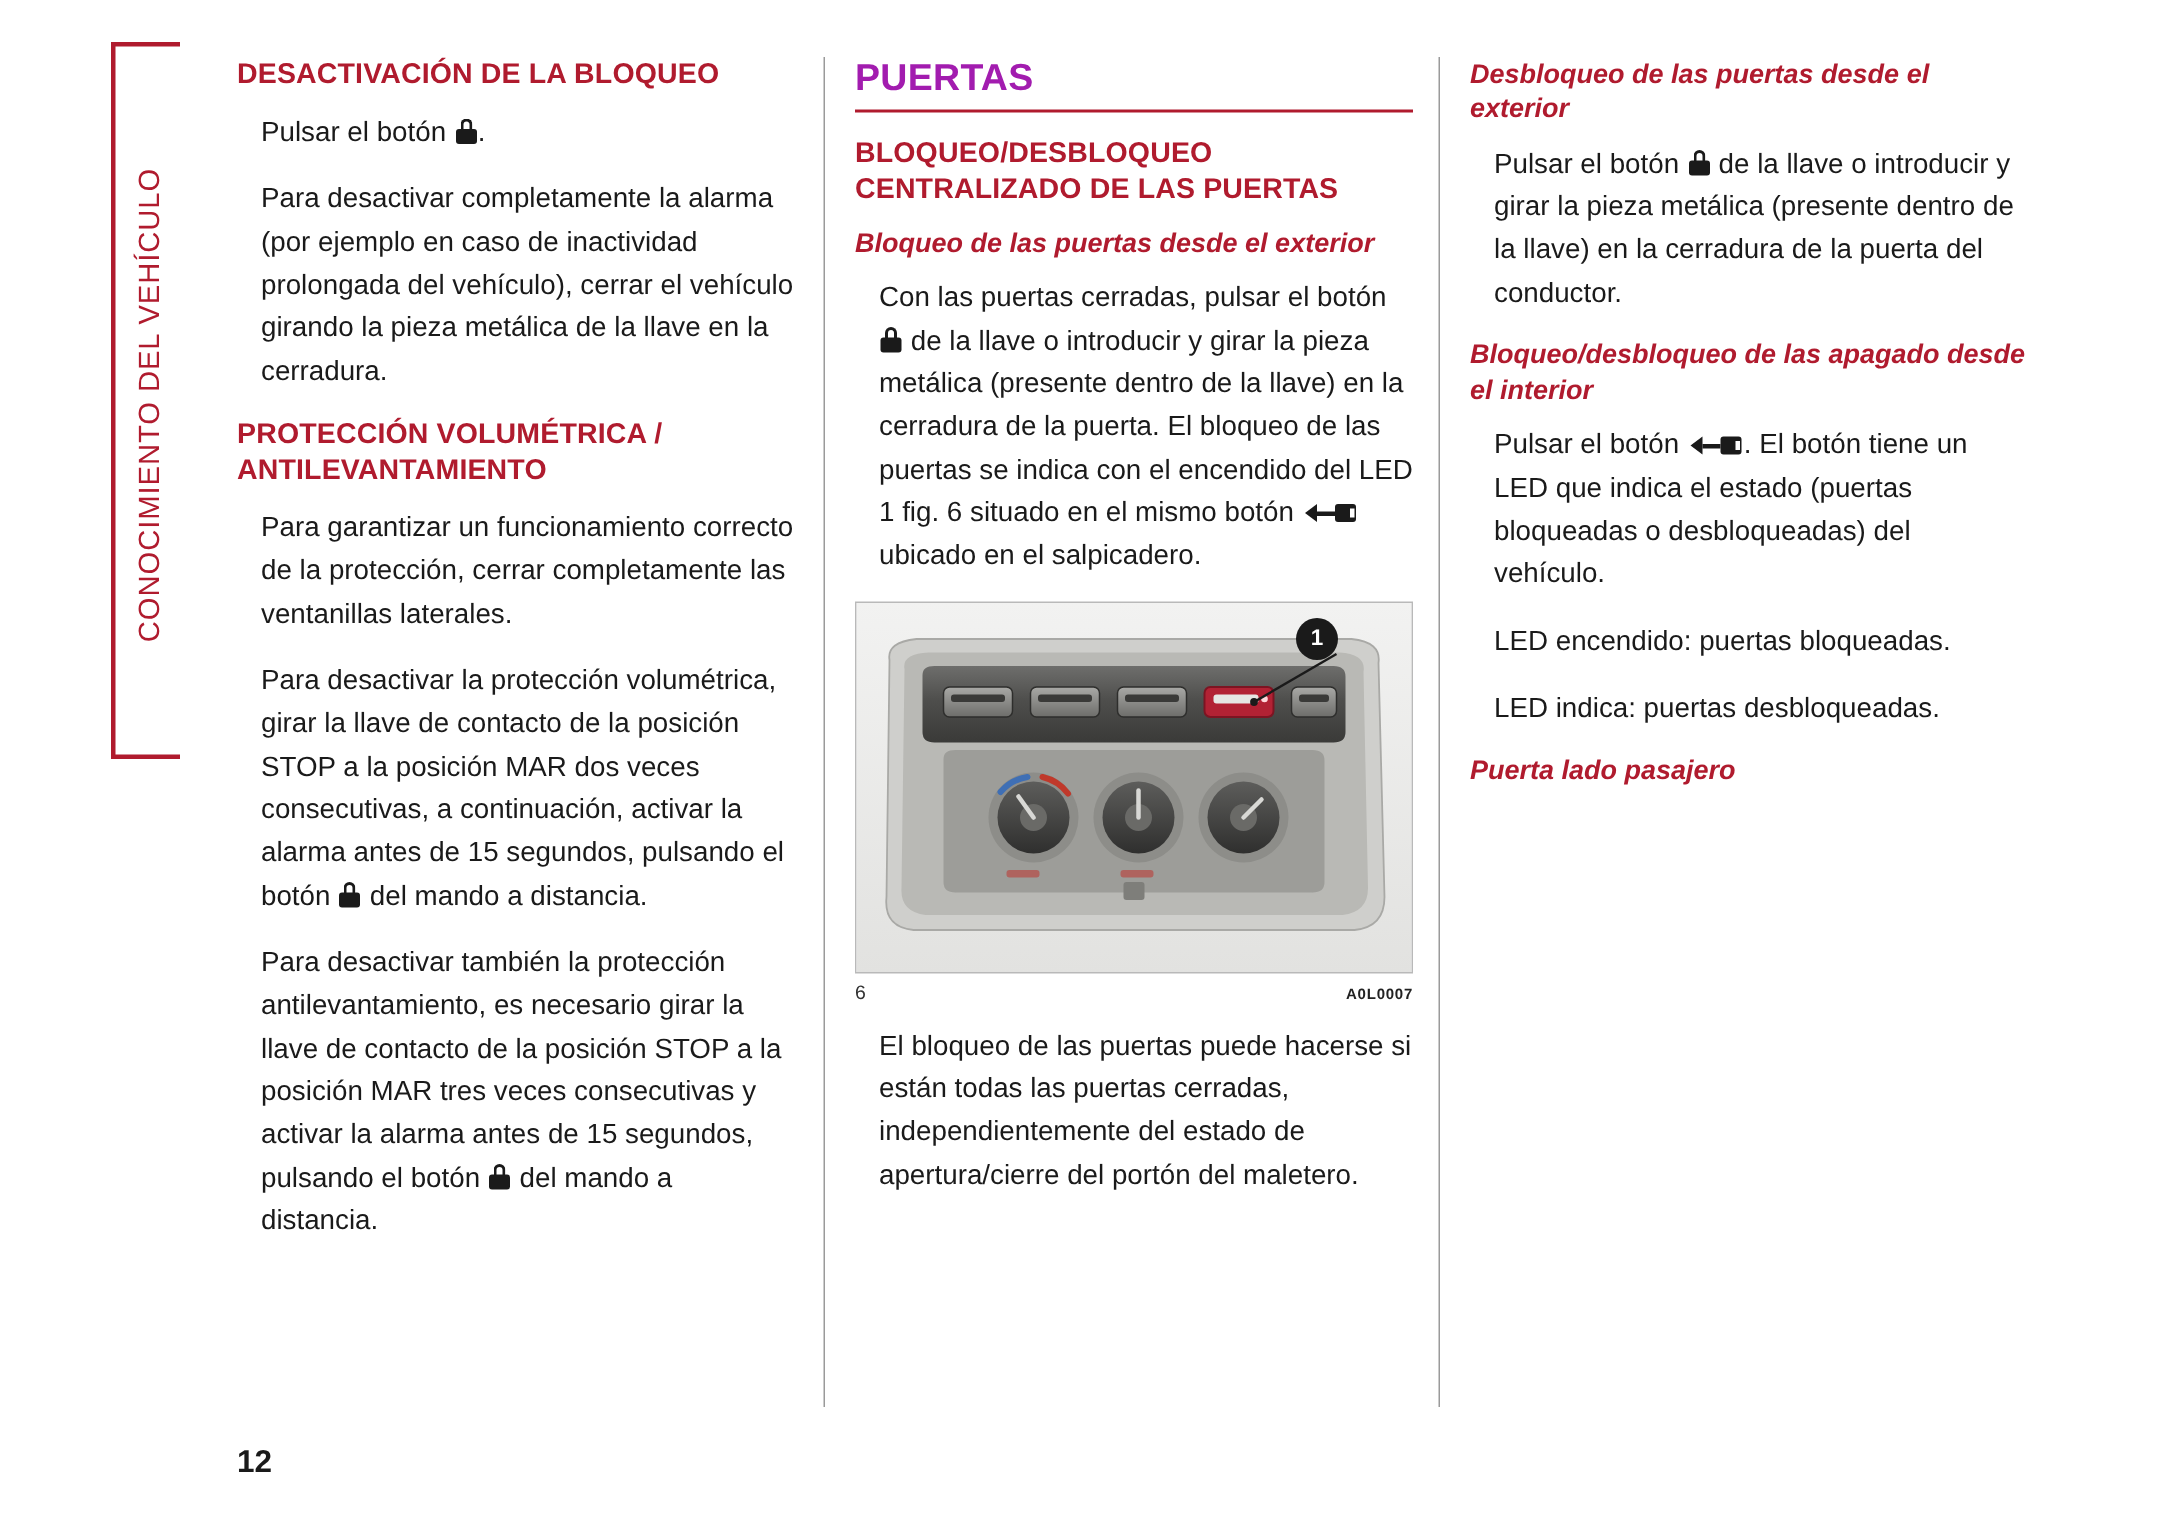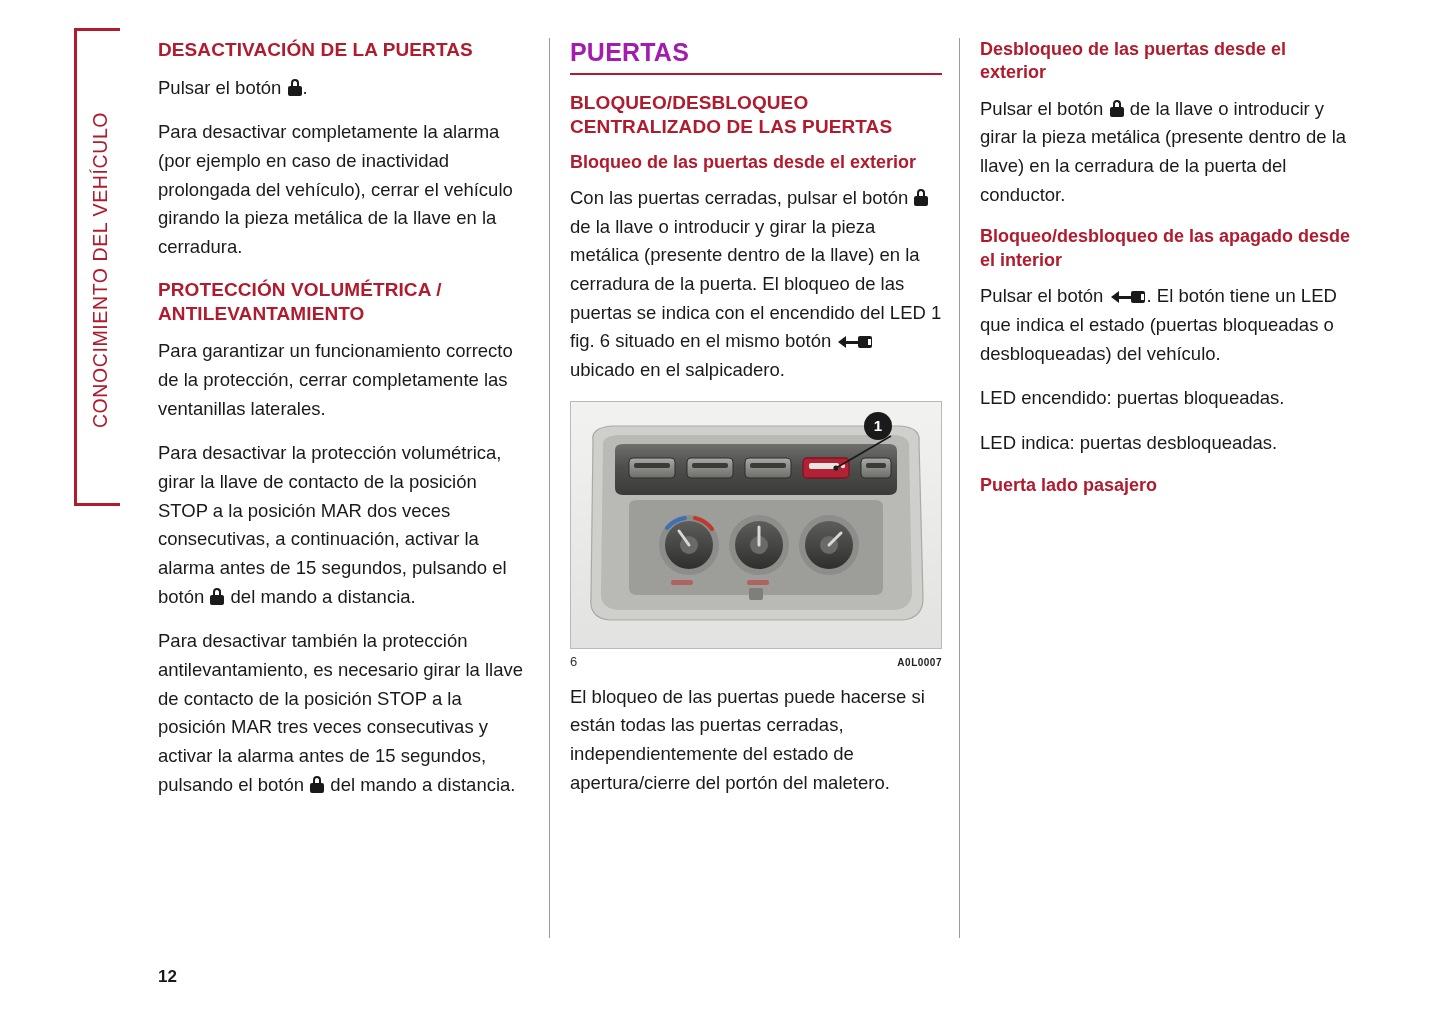--- a/index.html
+++ b/index.html
@@ -90,25 +90,26 @@
     font-weight: bold;
     line-height: 1.25;
     letter-spacing: 0.1px;
   }
   h3.head-sub {
     font-size: 18px;
     color: #b01b2e;
     margin: 0 0 10px 0;
     font-weight: bold;
     line-height: 1.3;
+    font-style: italic;
   }
   p.body {
     font-size: 18.5px;
     line-height: 1.55;
-    margin: 0 0 16px 0;
+    margin: 0 0 16px 16px;
     color: #1a1a1a;
   }
   .spacer-md { height: 14px; }
 
   
   .ico {
     display: inline-block;
     vertical-align: -2px;
   }
   
@@ -210,41 +211,41 @@
     font-weight: bold;
     letter-spacing: 0.5px;
     color: #222;
   }
 
   
   .page-number {
     position: absolute;
     left: 158px;
     bottom: 32px;
-    font-size: 17px;
+    font-size: 21px;
     font-weight: bold;
     color: #1a1a1a;
     text-align: center;
   }
 </style>
 </head>
 <body>
 
 <div class="page">
 
   <div class="side-tab">
     <div class="side-tab-label">CONOCIMIENTO DEL VEHÍCULO</div>
   </div>
 
   <div class="divider divider-1"></div>
   <div class="divider divider-2"></div>
 
   <div class="col col-1">
 
-    <h2 class="head-caps">DESACTIVACIÓN DE LA PUERTAS</h2>
+    <h2 class="head-caps">DESACTIVACIÓN DE LA BLOQUEO</h2>
     <p class="body"><span>Pulsar el botón </span><span class="ico ico-lock"></span><span>.</span></p>
 
     <p class="body">Para desactivar completamente la alarma (por ejemplo en caso de inactividad prolongada del vehículo), cerrar el vehículo girando la pieza metálica de la llave en la cerradura.</p>
 
     <h2 class="head-caps">PROTECCIÓN VOLUMÉTRICA / ANTILEVANTAMIENTO</h2>
     <p class="body">Para garantizar un funcionamiento correcto de la protección, cerrar completamente las ventanillas laterales.</p>
     <p class="body"><span>Para desactivar la protección volumétrica, girar la llave de contacto de la posición STOP a la posición MAR dos veces consecutivas, a continuación, activar la alarma antes de 15 segundos, pulsando el botón </span><span class="ico ico-lock"></span><span> del mando a distancia.</span></p>
     <p class="body"><span>Para desactivar también la protección antilevantamiento, es necesario girar la llave de contacto de la posición STOP a la posición MAR tres veces consecutivas y activar la alarma antes de 15 segundos, pulsando el botón </span><span class="ico ico-lock"></span><span> del mando a distancia.</span></p>
 
   </div>

